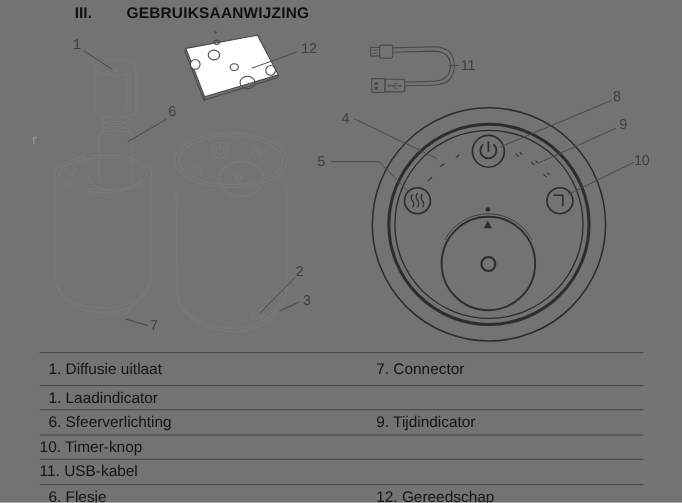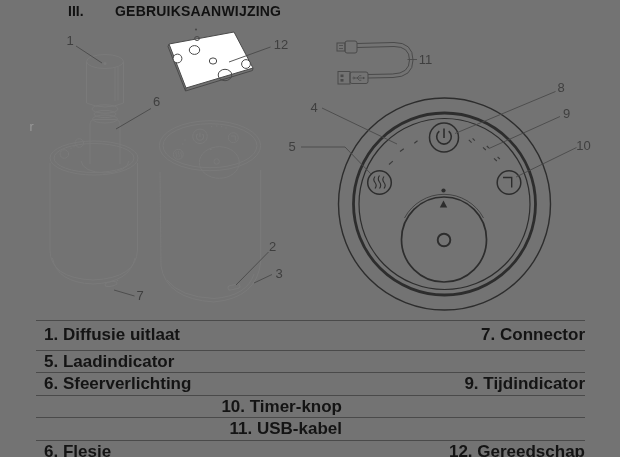--- a/index.html
+++ b/index.html
@@ -7,25 +7,25 @@
         font-family:"Liberation Sans",sans-serif;color:#1b1b1b;padding-left:32px;}
   .title{position:absolute;top:1px;left:0;width:620px;height:22px;font-weight:bold;
          font-size:14px;color:#111;}
   .title .num{position:absolute;left:68px;top:2px;}
   .title .txt{position:absolute;left:115px;top:2px;letter-spacing:0.2px;}
   svg.diagram{position:absolute;left:0;top:0;}
   text.callout{font-family:"Liberation Sans",sans-serif;font-size:13px;fill:#3f3f3f;text-anchor:middle;}
   text.stray{font-family:"Liberation Sans",sans-serif;font-size:12.5px;fill:#999;text-anchor:middle;}
   .parts-table{position:absolute;left:36px;top:320px;width:549px;border-top:1px solid #4a4a4a;}
   .trow{display:grid;grid-template-columns:306px 1fr;height:21.6px;line-height:21.6px;
-        border-bottom:1px solid #4a4a4a;font-size:17px;color:#141414;font-weight:bold;}
+        border-bottom:1px solid #4a4a4a;font-size:14px;color:#141414;}
   .trow:first-child{height:28.5px;line-height:28.5px;}
   .trow:last-child{border-bottom:none;}
   .cell-left{padding-left:8px;white-space:nowrap;overflow:hidden;}
-  .cell-right{white-space:nowrap;overflow:hidden;text-align:right;}
+  .cell-right{white-space:nowrap;overflow:hidden;}
 </style>
 </head>
 <body>
 
 <div class="page">
 
   <div class="title">
     <span class="num">III.</span>
     <span class="txt">GEBRUIKSAANWIJZING</span>
   </div>
@@ -193,21 +193,21 @@
 
     <text class="stray" x="31.5" y="131">r</text>
   </svg>
 
   <div class="parts-table">
     <div class="trow">
       <div class="cell-left">1. Diffusie uitlaat</div>
       <div class="cell-right">7. Connector</div>
     </div>
     <div class="trow">
-      <div class="cell-left">5. Laadindicator</div>
+      <div class="cell-left">1. Laadindicator</div>
     </div>
     <div class="trow">
       <div class="cell-left">6. Sfeerverlichting</div>
       <div class="cell-right">9. Tijdindicator</div>
     </div>
     <div class="trow">
       <div class="cell-right">10. Timer-knop</div>
     </div>
     <div class="trow">
       <div class="cell-right">11. USB-kabel</div>

